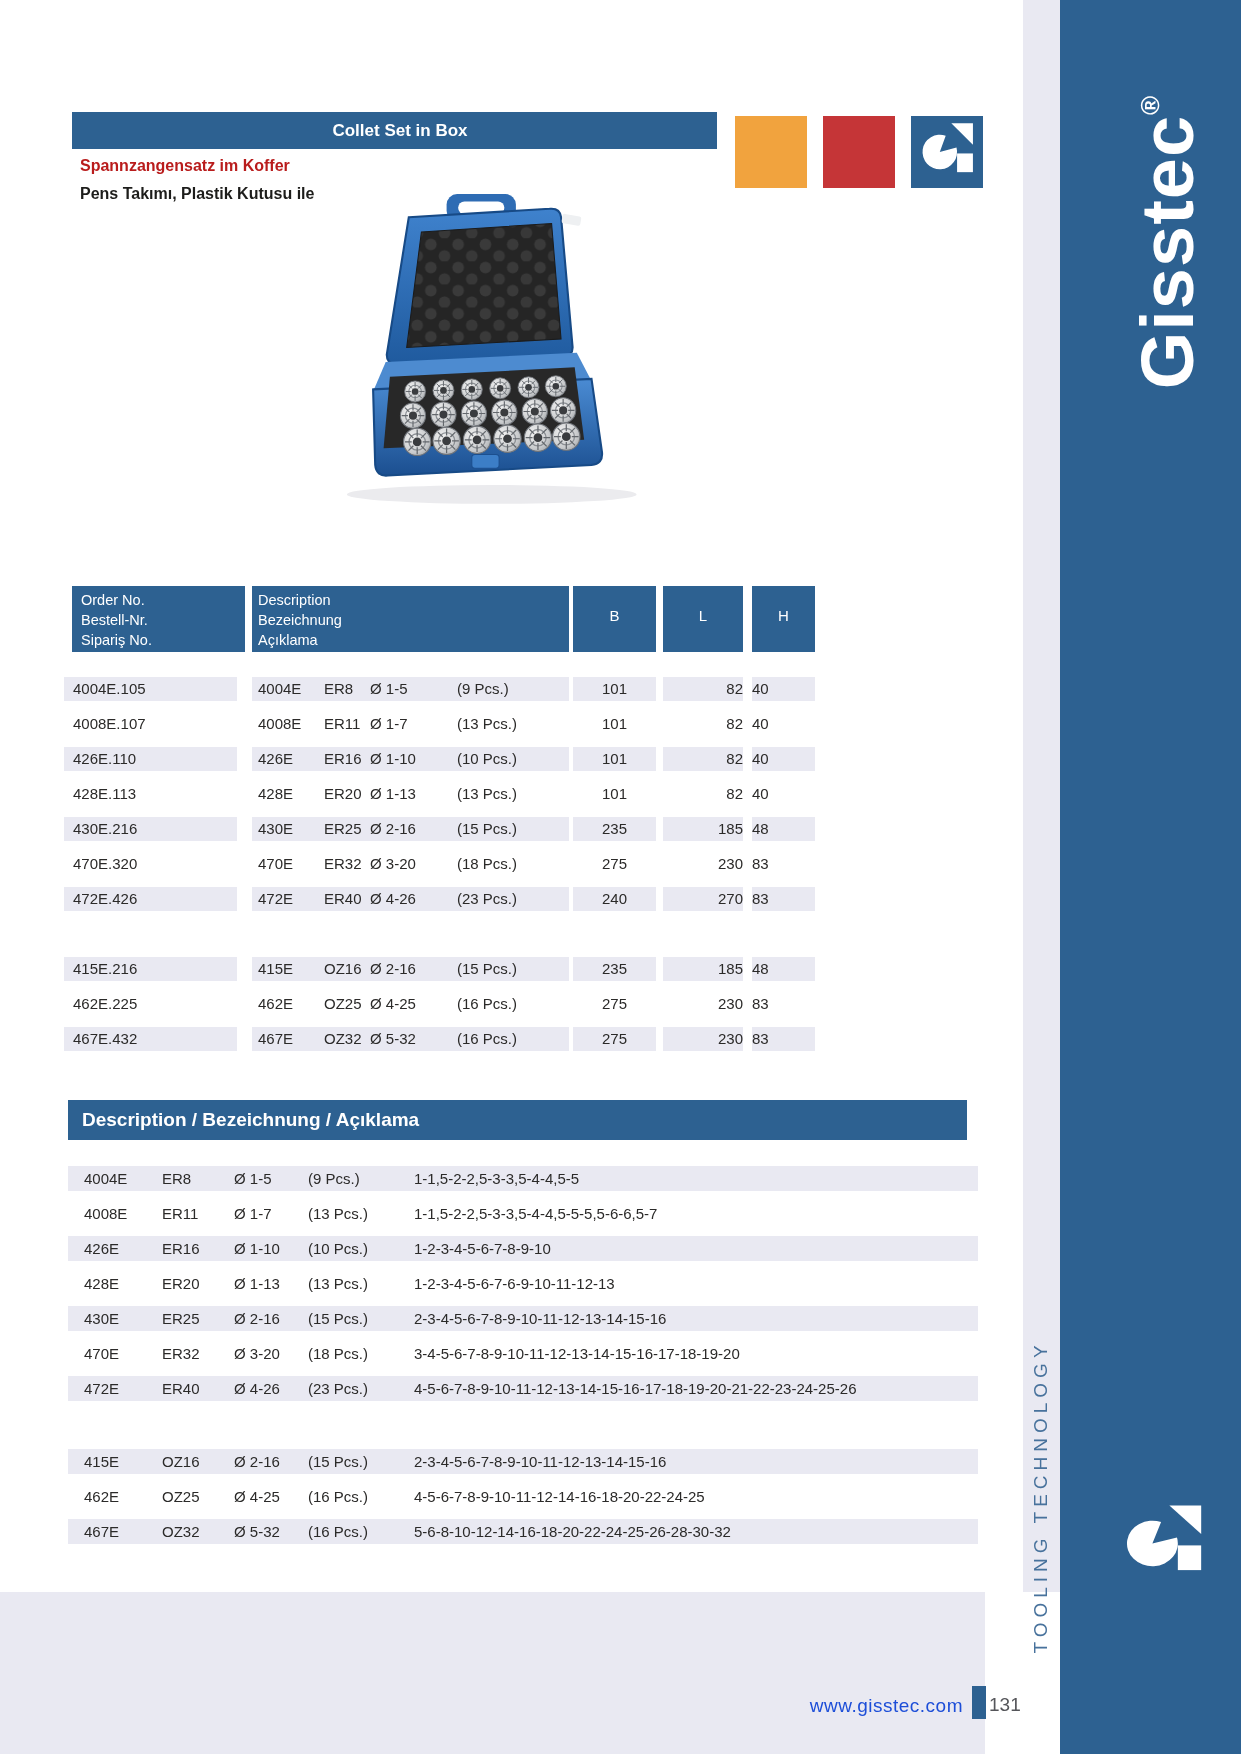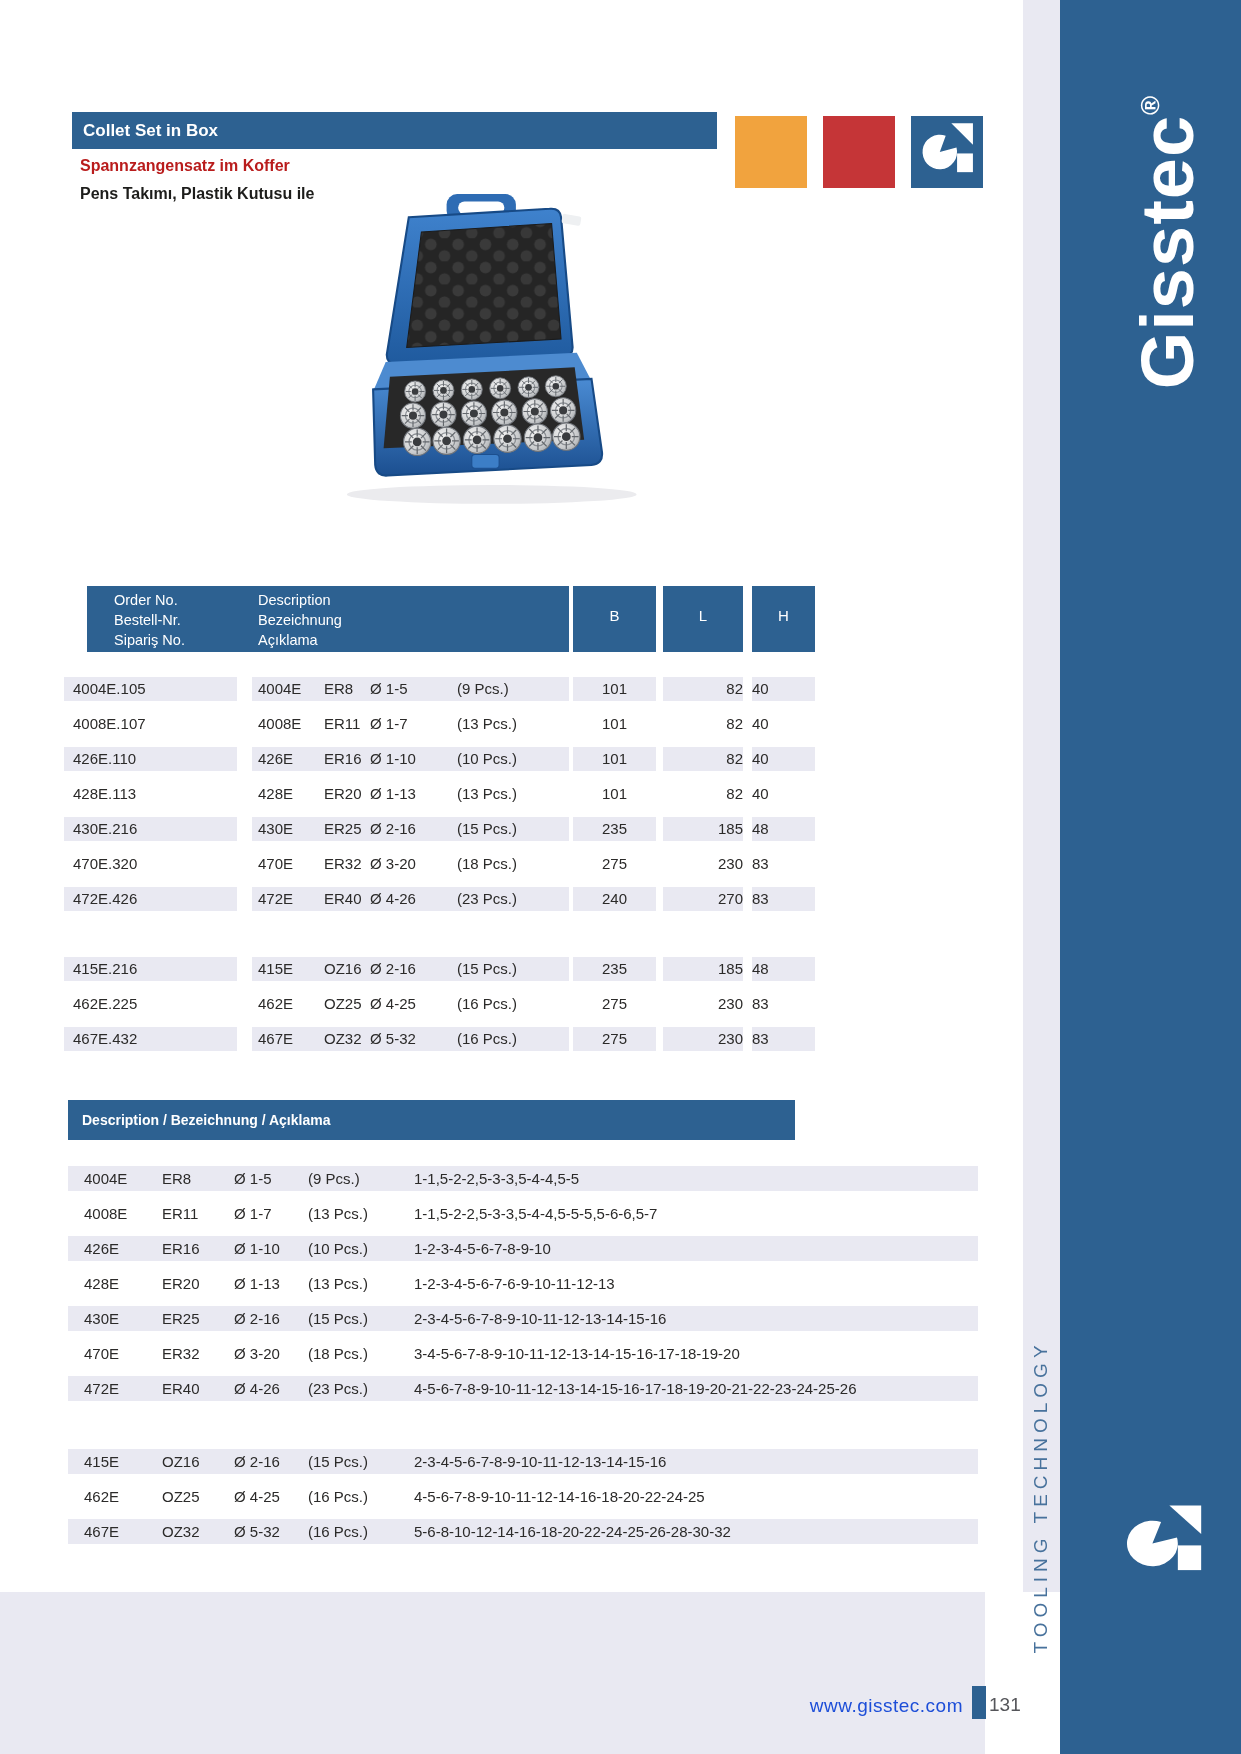--- a/index.html
+++ b/index.html
@@ -7,60 +7,60 @@
         font-family:"Liberation Sans",sans-serif;color:#2b2a29;}
   .abs{position:absolute;}
 
   
   .sidebar{left:1060px;top:0;width:181px;height:1754px;background:#2d6191;}
   .strip{left:1023px;top:0;width:37px;height:1592px;background:#e9e9f2;}
   .footerband{left:0;top:1592px;width:985px;height:162px;background:#e9e9f2;}
 
   
   .titlebar{left:72px;top:112px;width:645px;height:37px;background:#2d6191;color:#fff;
-            font-size:17px;font-weight:bold;line-height:37px;padding-left:11px;box-sizing:border-box;}
+            font-size:17px;font-weight:bold;line-height:37px;padding-left:11px;box-sizing:border-box;text-align:center;}
   .sub1{left:80px;top:157px;font-size:16px;font-weight:bold;color:#b91c1c;}
   .sub2{left:80px;top:185px;font-size:16px;font-weight:bold;color:#1d1d1b;}
   .sq{top:116px;width:72px;height:72px;}
   .sq-orange{left:735px;background:#f1a33e;}
   .sq-red{left:823px;background:#c53537;}
   .sq-logo{left:911px;}
 
   
   .brand-v{left:1000px;top:197px;width:300px;height:90px;transform:rotate(-90deg);
            color:#fff;font-size:74px;font-weight:bold;text-align:center;line-height:90px;letter-spacing:1px;}
   .brand-v sup{font-size:26px;vertical-align:34px;font-weight:bold;}
   .tagline-v{left:878px;top:1483px;width:326px;height:28px;transform:rotate(-90deg);
              font-size:19px;letter-spacing:5px;color:#48729c;text-align:center;line-height:28px;white-space:nowrap;}
   .bottom-logo{left:1110px;top:1496px;}
 
   
   .hc{position:absolute;top:586px;height:66px;background:#2d6191;color:#fff;
       font-size:14.5px;line-height:20px;box-sizing:border-box;padding-top:4px;}
-  .p1{left:72px;width:173px;padding-left:27px;margin-left:15px;}
+  .p1{left:72px;width:173px;padding-left:9px;}
   .p2{left:252px;width:317px;padding-left:6px;}
   .pb{left:573px;width:83px;}
   .pl{left:663px;width:80px;}
   .ph{left:752px;width:63px;}
   .hletter{text-align:center;line-height:60px;font-size:15px;padding-top:0;}
 
   .t1row{position:absolute;left:0;width:100%;height:24px;font-size:15px;line-height:24px;}
   .t1row .cell{position:absolute;top:0;height:24px;box-sizing:border-box;}
   .c1{left:64px;width:173px;padding-left:9px;}
   .c2{left:252px;width:317px;}
   .cb{left:573px;width:83px;text-align:center;}
   .cl{left:663px;width:80px;text-align:right;}
   .chh{left:752px;width:63px;text-align:left;}
   .t1row.striped .cell{background:#e9e9f2;}
   .c2 i{position:absolute;top:0;font-style:normal;white-space:nowrap;}
   .dc{left:6px;}.dt{left:72px;}.dr{left:118px;}.dp{left:205px;}
 
   
-  .t2bar{left:68px;top:1100px;width:727px;height:40px;background:#2d6191;color:#fff;
-         font-weight:bold;font-size:14px;line-height:40px;padding-left:14px;box-sizing:border-box;}
+  .t2bar{left:68px;top:1100px;width:899px;height:40px;background:#2d6191;color:#fff;
+         font-weight:bold;font-size:19px;line-height:40px;padding-left:14px;box-sizing:border-box;}
   .t2row{position:absolute;left:68px;width:910px;height:25px;font-size:15px;line-height:25px;}
   .t2row.striped{background:#e9e9f2;}
   .t2row i{position:absolute;top:0;font-style:normal;white-space:nowrap;}
   .g1{left:16px;}.g2{left:94px;}.g3{left:166px;}.g4{left:240px;}.g5{left:346px;}
 
   
   .website{right:278px;top:1695px;font-size:19px;color:#1d4ed8;letter-spacing:.5px;text-decoration:none;}
   .pagesq{left:972px;top:1686px;width:14px;height:33px;background:#2d6191;}
   .pagenum{left:989px;top:1694px;font-size:19px;color:#55565a;}
 

